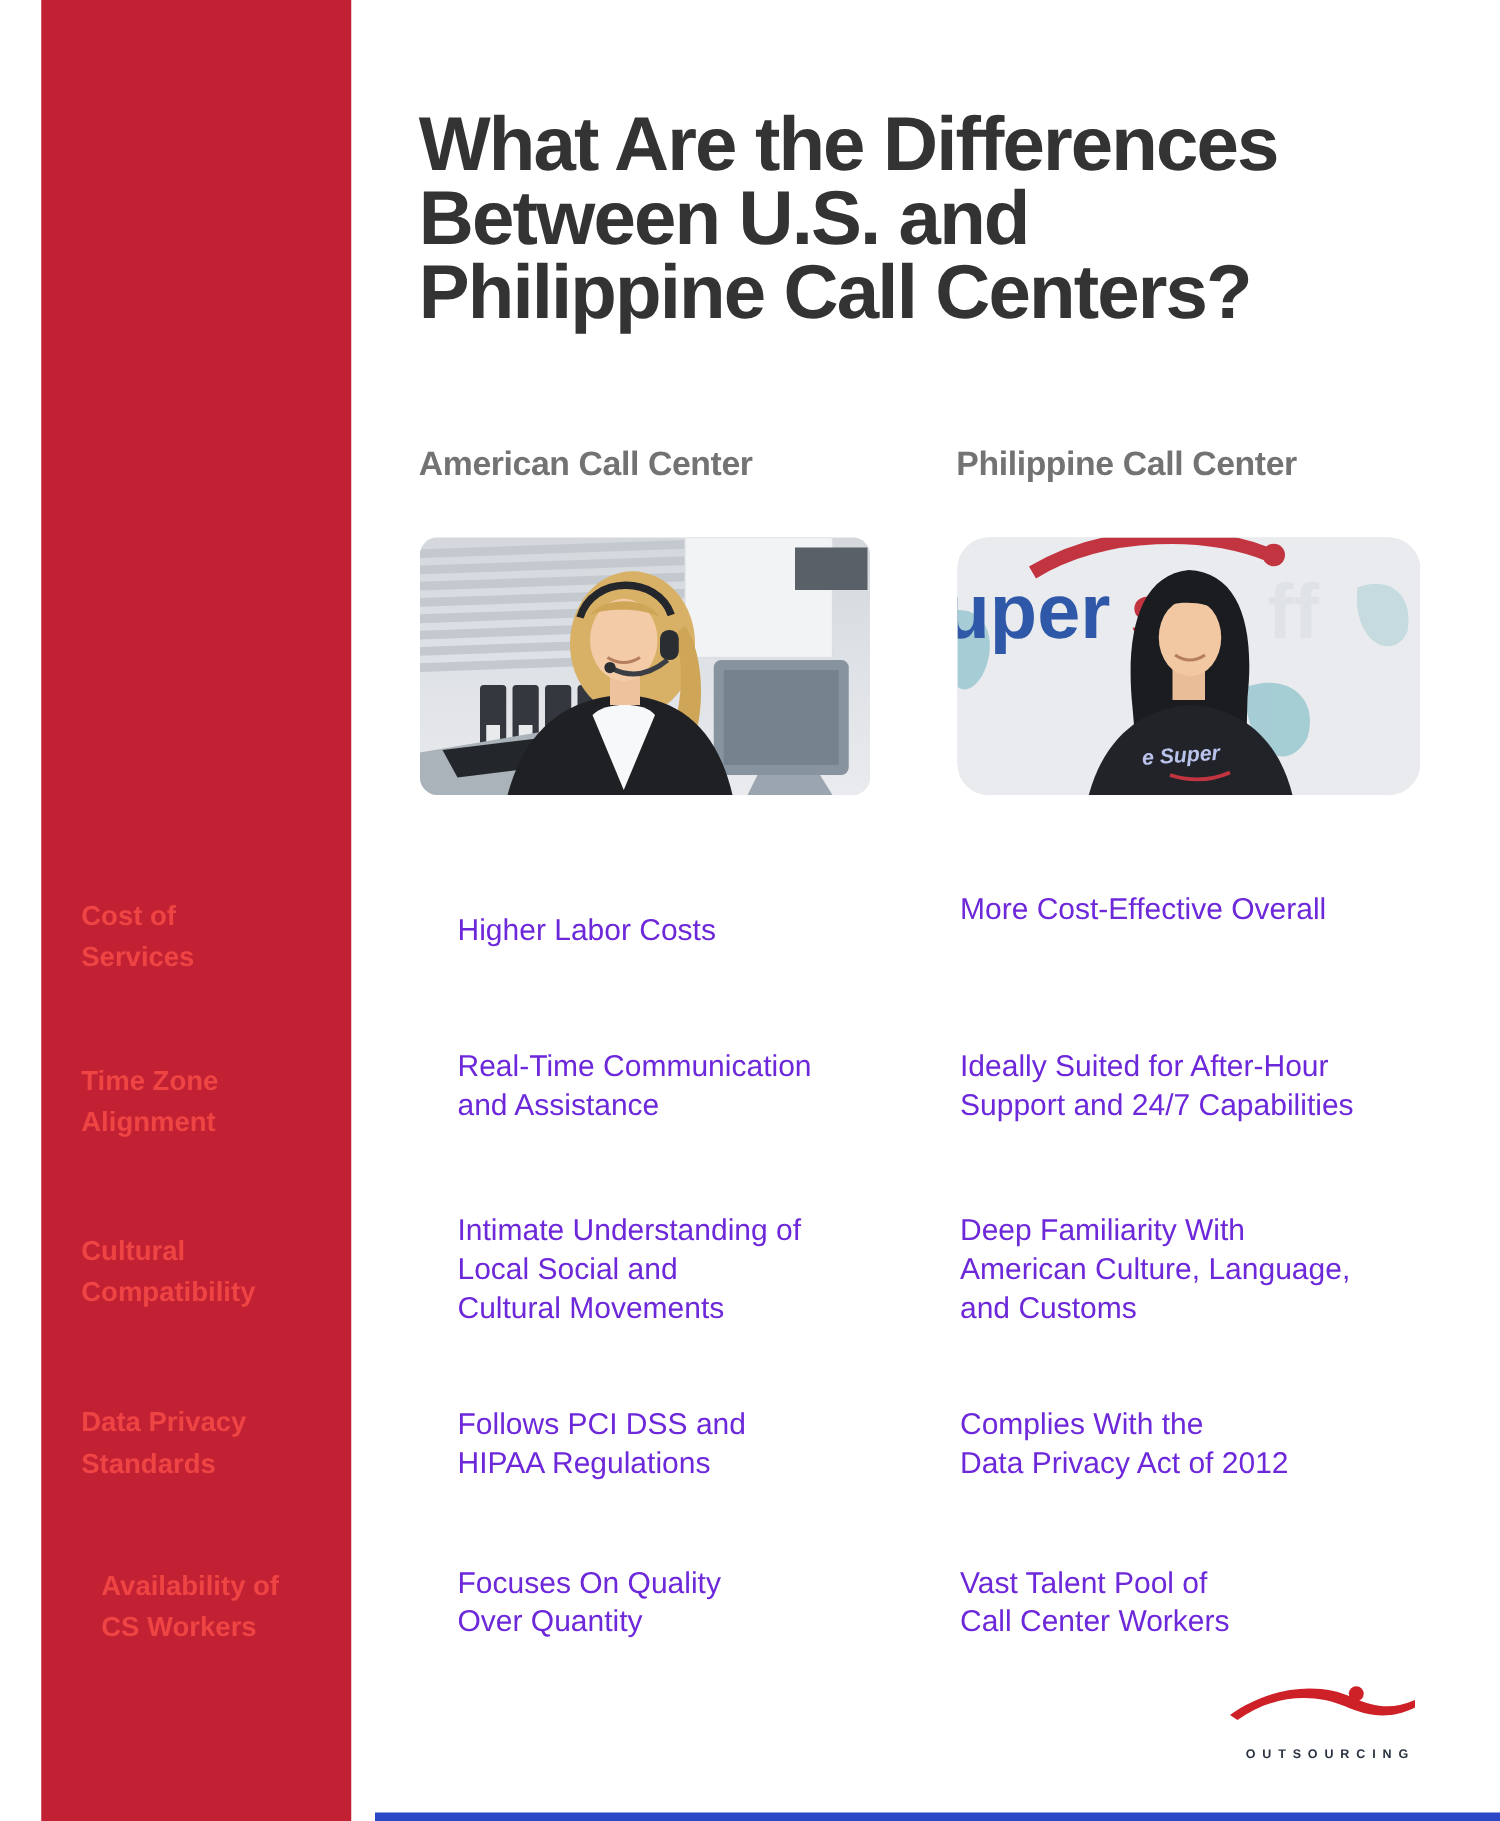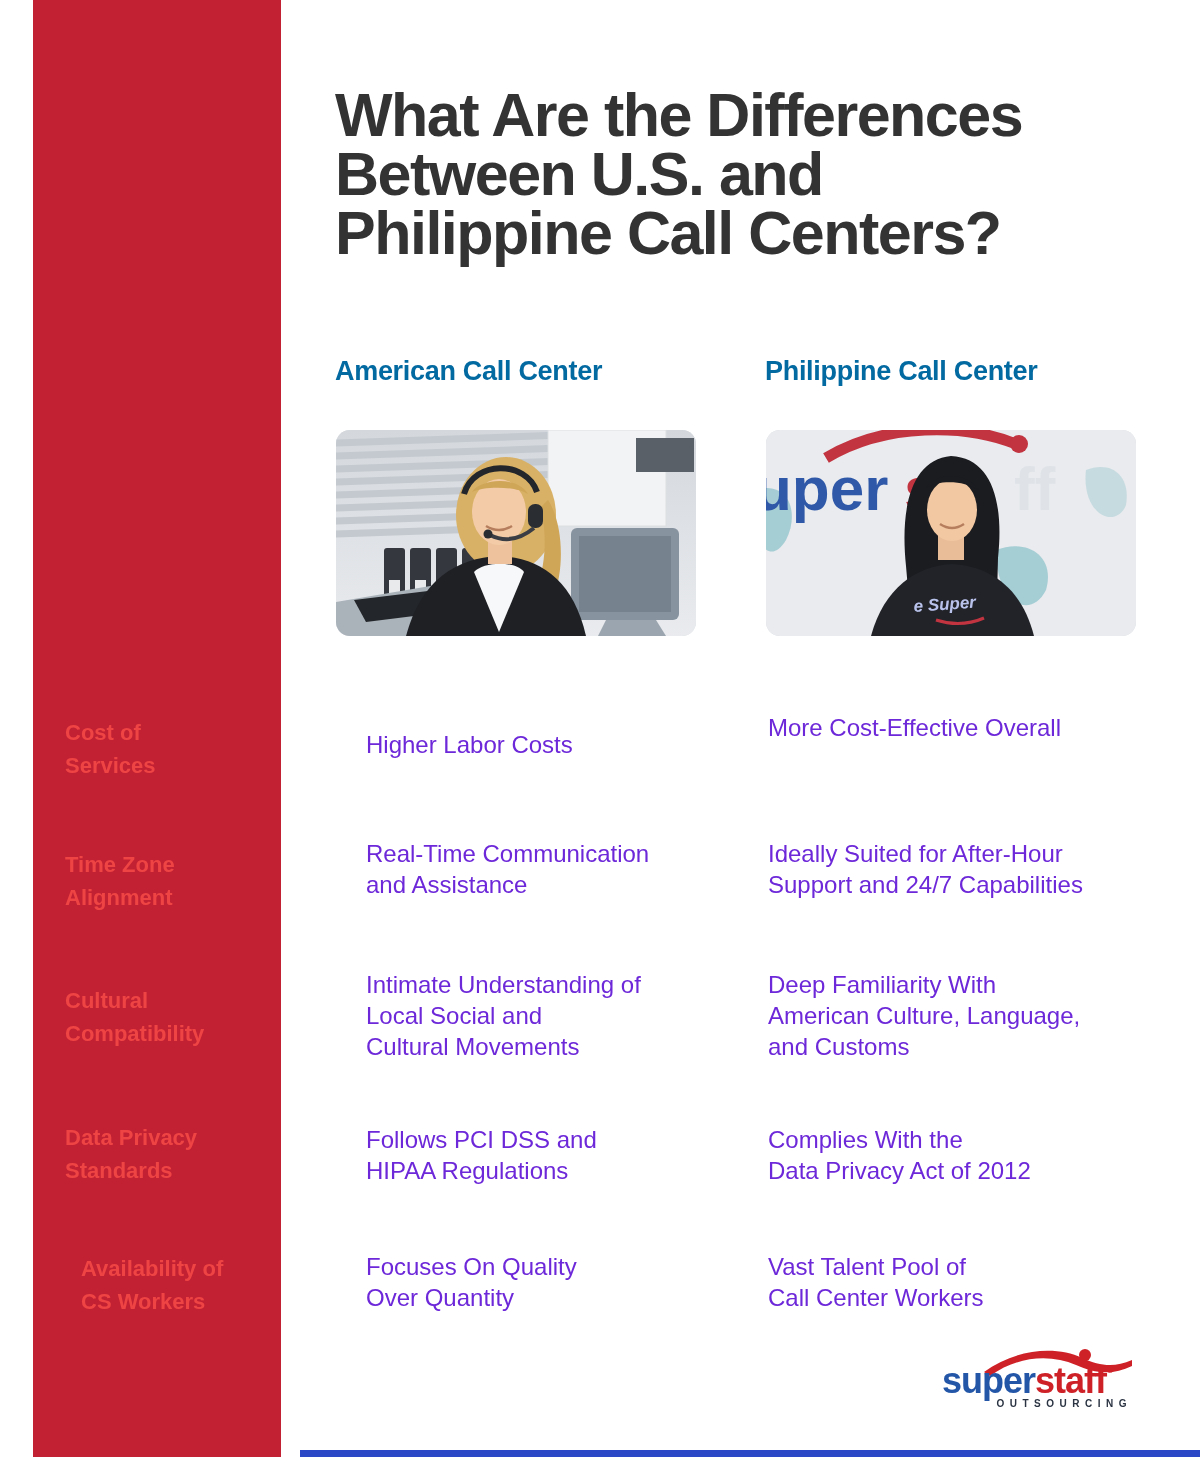--- a/index.html
+++ b/index.html
@@ -8,28 +8,28 @@
          font-family:"Liberation Sans", sans-serif; }
 
   .red-sidebar { position:absolute; left:33px; top:0; width:248px; height:1457px;
                  background:#C22133; }
 
   .page-title { position:absolute; left:335px; top:86px; width:820px;
                 font-size:61px; line-height:59px; font-weight:700;
                 letter-spacing:-1.5px; color:#333333; white-space:pre-line; }
 
   .col-header { position:absolute; top:356px; font-size:27px; font-weight:700;
-                color:#0369a1; letter-spacing:-0.3px; }
+                color:#737373; letter-spacing:-0.3px; }
   .col-header.american  { left:335px; }
   .col-header.philippine{ left:765px; }
 
   .photo { position:absolute; top:430px; height:206px; border-radius:14px;
            overflow:hidden; background:#d9dde1; }
   .photo.american   { left:336px; width:360px; }
-  .photo.philippine { left:766px; width:370px; }
+  .photo.philippine { left:766px; width:370px;border-radius:25px; }
   .photo svg { display:block; width:100%; height:100%; }
 
   .row-label { position:absolute; left:65px; width:205px; font-size:22px;
                line-height:33px; font-weight:700; color:#ef4444;
                white-space:pre-line; }
   .cell { position:absolute; font-size:24px; line-height:31px; color:#6d28d9;
           white-space:pre-line; }
   .cell.left  { left:366px; width:345px; }
   .cell.right { left:768px; width:410px; }
 
@@ -188,17 +188,16 @@
 Over Quantity</div>
   <div class="cell right" style="top:1251px;">Vast Talent Pool of
 Call Center Workers</div>
 </div>
 
 <div class="logo">
   <svg class="logo-swoosh" viewBox="0 0 158 30">
     <path d="M2,26 C35,2 75,0 100,12 C118,20 132,22 150,14 L150,20 C130,30 112,27 94,19 C68,8 36,10 8,30 Z" fill="#CE2127"></path>
     <circle cx="103" cy="9" r="6" fill="#CE2127"></circle>
   </svg>
-  <div class="logo-text"><span class="super">super</span><span class="staff">staff</span><span class="reg">®</span></div>
   <div class="logo-tagline">OUTSOURCING</div>
 </div>
 
 <div class="bottom-accent-bar"></div>
 
 </body></html>

